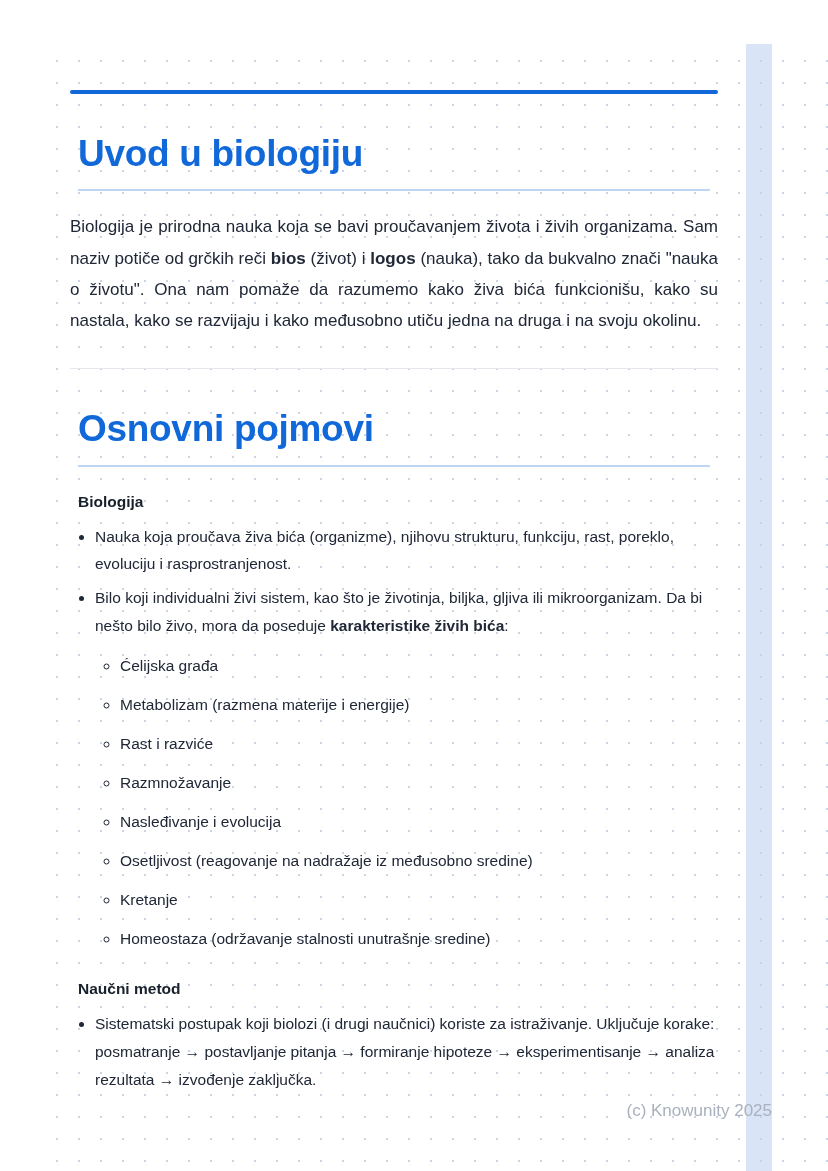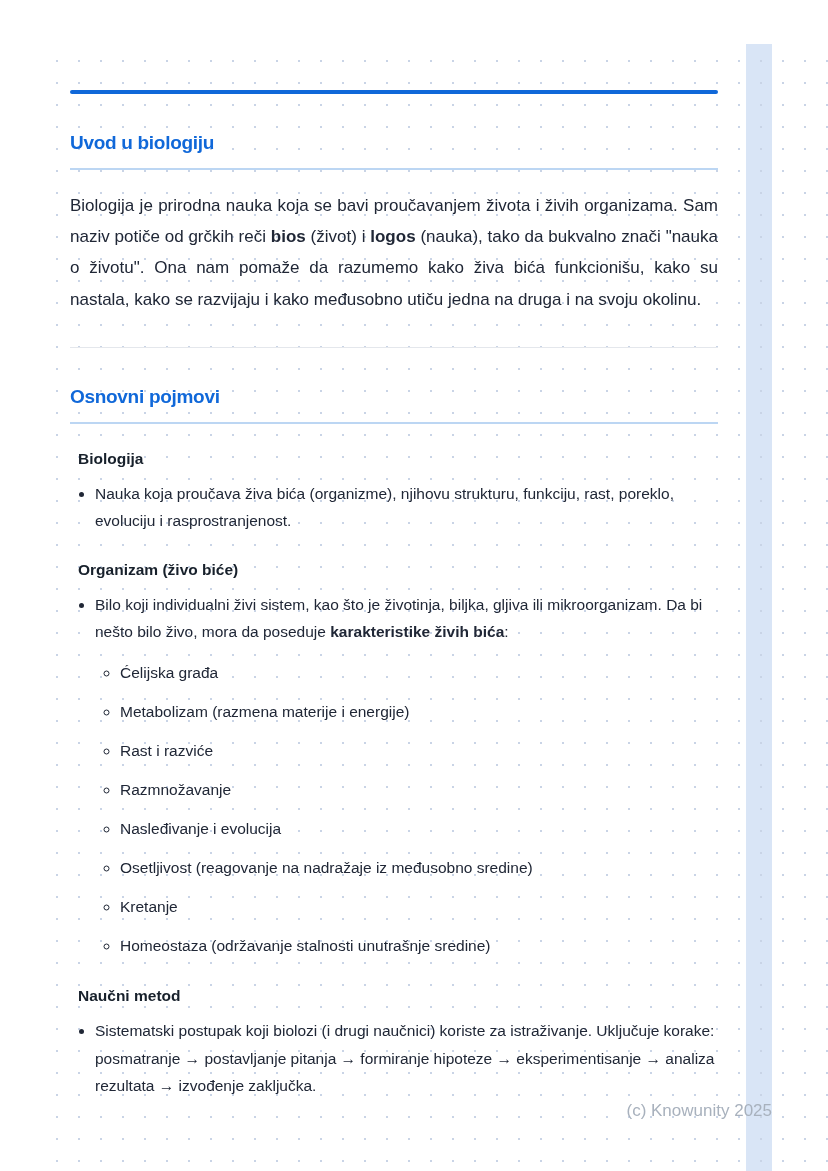--- a/index.html
+++ b/index.html
@@ -43,22 +43,22 @@
     color: #1068d9;
   }
   .title-rule {
     height: 4px;
     background: #1068d9;
     border-radius: 2px;
     margin-top: 32px;
   }
   section.block { margin-top: 38px; }
   h2 {
-    margin: 0;
-    font-size: 19px;
+    margin: 8px;
+    font-size: 37px;
     line-height: 1.2;
     font-weight: 700;
     letter-spacing: -0.3px;
     color: #1068d9;
     border-bottom: 2px solid #bcd6f3;
     padding-bottom: 13px;
   }
   .para {
     margin: 20px 0 0;
     font-size: 17px;
@@ -126,21 +126,20 @@
   <hr class="divider">
 
   <section class="block">
     <h2>Osnovni pojmovi</h2>
 
     <p class="term">Biologija</p>
     <ul class="l1">
       <li>Nauka koja proučava živa bića (organizme), njihovu strukturu, funkciju, rast, poreklo, evoluciju i rasprostranjenost.</li>
     </ul>
 
-    <p class="term">Organizam (živo biće)</p>
     <ul class="l1">
       <li>
         <span>Bilo koji individualni živi sistem, kao što je životinja, biljka, gljiva ili mikroorganizam. Da bi nešto bilo živo, mora da poseduje </span><strong>karakteristike živih bića</strong><span>:</span>
         <ul class="l2">
           <li>Ćelijska građa</li>
           <li>Metabolizam (razmena materije i energije)</li>
           <li>Rast i razviće</li>
           <li>Razmnožavanje</li>
           <li>Nasleđivanje i evolucija</li>
           <li>Osetljivost (reagovanje na nadražaje iz međusobno sredine)</li>

